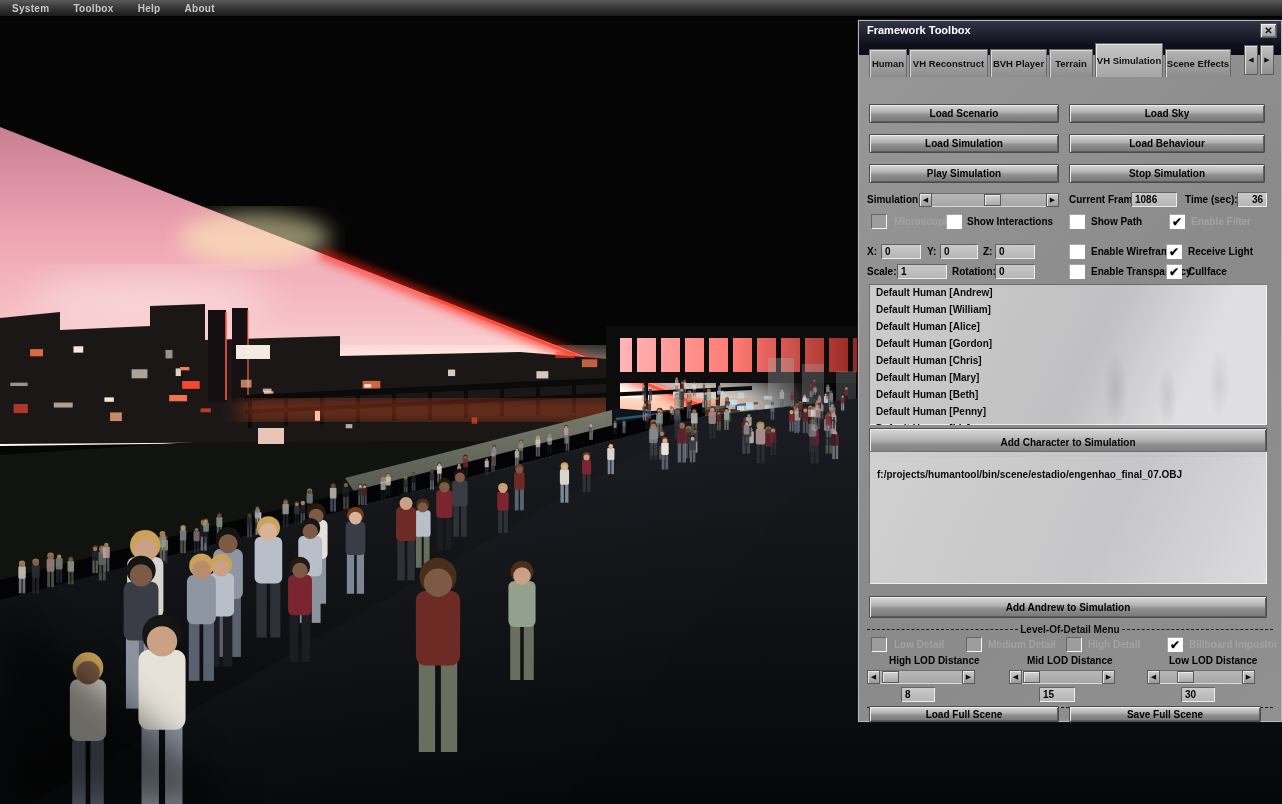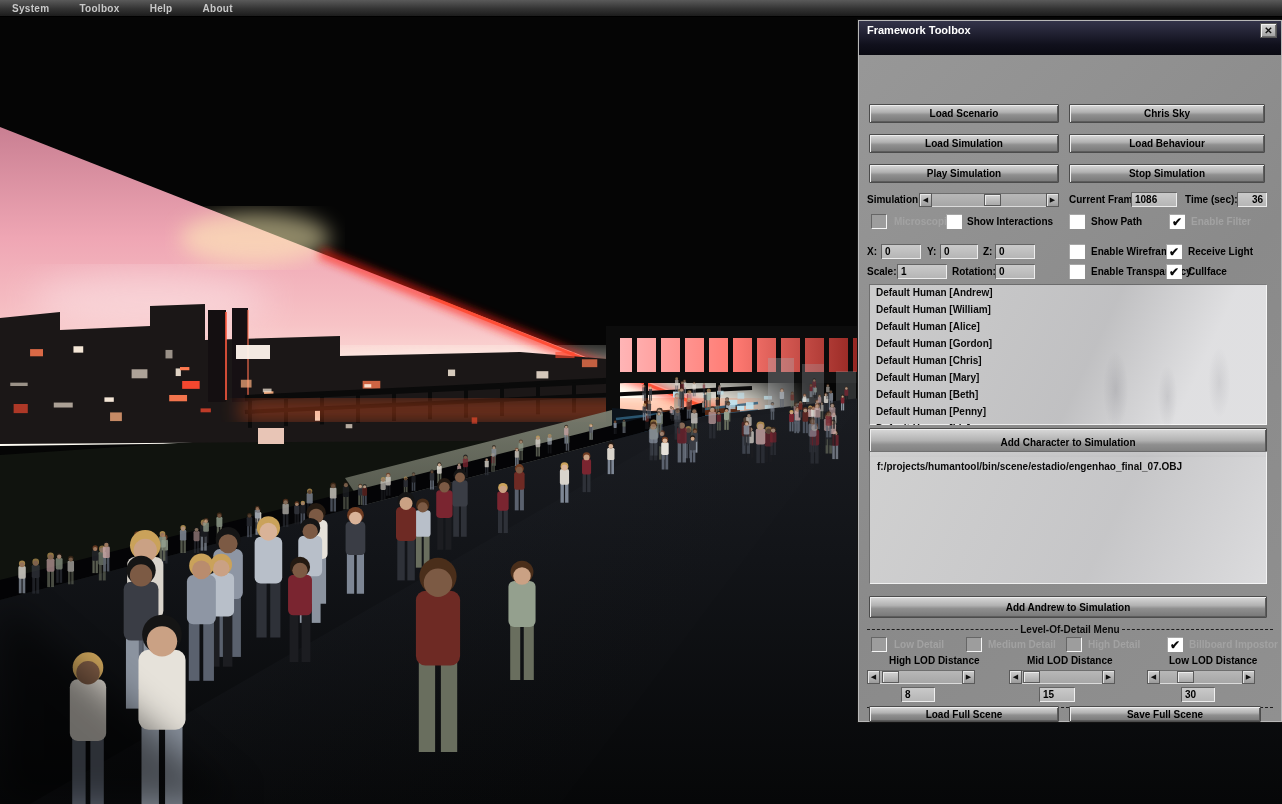--- a/index.html
+++ b/index.html
@@ -2,21 +2,21 @@
 <html><head>
 <meta charset="utf-8">
 <style>
   html,body{margin:0;padding:0;background:#000;}
   body{width:1282px;height:804px;overflow:hidden;position:relative;
        font-family:"Liberation Sans",sans-serif;-webkit-font-smoothing:antialiased;}
 
   
   #menubar{position:absolute;left:0;top:0;width:1282px;height:17px;z-index:10;
     background:linear-gradient(#5a5a5a,#333 55%,#1c1c1c);
-    display:flex;align-items:center;gap:30px;padding-left:12px;box-sizing:border-box;
+    display:flex;align-items:center;gap:24px;padding-left:12px;box-sizing:border-box;
     border-bottom:1px solid #000;}
   .menu-item{font-size:10px;font-weight:700;color:#c9c9c9;letter-spacing:.3px;cursor:default;}
 
   
   #viewport{position:absolute;left:0;top:0;width:1282px;height:804px;z-index:1;}
 
   
   #toolbox{position:absolute;left:858px;top:20px;width:424px;height:702px;z-index:5;
     background:linear-gradient(135deg,#989898,#8a8a8a 55%,#909090);
     border:1px solid #b8b8b8;box-sizing:border-box;box-shadow:0 0 0 1px #141414;}
@@ -80,21 +80,21 @@
   #char-list::after{content:"";position:absolute;inset:0;pointer-events:none;
     background:
       radial-gradient(18px 55px at 62% 75%,rgba(90,90,100,.18),transparent 70%),
       radial-gradient(14px 45px at 75% 80%,rgba(90,90,100,.14),transparent 70%),
       radial-gradient(16px 50px at 88% 70%,rgba(90,90,100,.12),transparent 70%);}
   .list-row{font-size:10px;font-weight:700;color:#0a0a0a;padding:1.5px 7px;line-height:14px;cursor:default;}
 
   #asset-box{position:absolute;left:10px;top:430px;width:398px;height:133px;box-sizing:border-box;
     background:linear-gradient(115deg,rgba(212,212,212,.95),rgba(203,203,205,.92) 60%,rgba(224,224,226,.95));
     box-shadow:inset 1px 1px 0 rgba(0,0,0,.45),inset -1px -1px 0 rgba(255,255,255,.7);}
-  #asset-path{font-size:10px;font-weight:700;color:#0a0a0a;padding:10px 8px;word-break:break-all;}
+  #asset-path{font-size:10px;font-weight:700;color:#0a0a0a;padding:18px 8px;word-break:break-all;}
 
   .dash-sep{position:absolute;left:8px;right:8px;height:10px;display:flex;align-items:center;gap:2px;}
   .dash-sep .line{flex:1;border-top:1.5px dashed #1d1d1d;height:0;}
   .dash-sep .cap{font-size:10px;font-weight:700;color:#0a0a0a;white-space:nowrap;}
 
   
 </style>
 </head>
 <body>
 
@@ -1365,23 +1365,33 @@
   <span class="menu-item">About</span>
 </div>
 
 <div id="toolbox">
 
   <div id="titlebar">
     <span id="title-text">Framework Toolbox</span>
     <div id="close-btn">✕</div>
   </div>
 
+  <div id="tabstrip">
+    <div class="tab" style="left:10px;width:38px">Human</div>
+    <div class="tab" style="left:50px;width:79px">VH Reconstruct</div>
+    <div class="tab" style="left:131px;width:57px">BVH Player</div>
+    <div class="tab" style="left:190px;width:44px">Terrain</div>
+    <div class="tab active" style="left:236px;width:68px">VH Simulation</div>
+    <div class="tab" style="left:306px;width:66px">Scene Effects</div>
+    <div class="tab-arrow" style="left:385px">◀</div>
+    <div class="tab-arrow" style="left:401px">▶</div>
+  </div>
 
   <div class="btn" style="left:10px;top:83px;width:190px;height:19px">Load Scenario</div>
-  <div class="btn" style="left:210px;top:83px;width:196px;height:19px">Chris Sky</div>
+  <div class="btn" style="left:210px;top:83px;width:196px;height:19px">Load Sky</div>
   <div class="btn" style="left:10px;top:113px;width:190px;height:19px">Load Simulation</div>
   <div class="btn" style="left:210px;top:113px;width:196px;height:19px">Load Behaviour</div>
   <div class="btn" style="left:10px;top:143px;width:190px;height:19px">Play Simulation</div>
   <div class="btn" style="left:210px;top:143px;width:196px;height:19px">Stop Simulation</div>
 
   <span class="lbl" style="left:8px;top:171px">Simulation Bar:</span>
   <div class="sbar" style="left:60px;top:172px;width:140px">
     <div class="sb-btn left">◀</div>
     <div class="sb-thumb" style="left:65px"></div>
     <div class="sb-btn right">▶</div>

